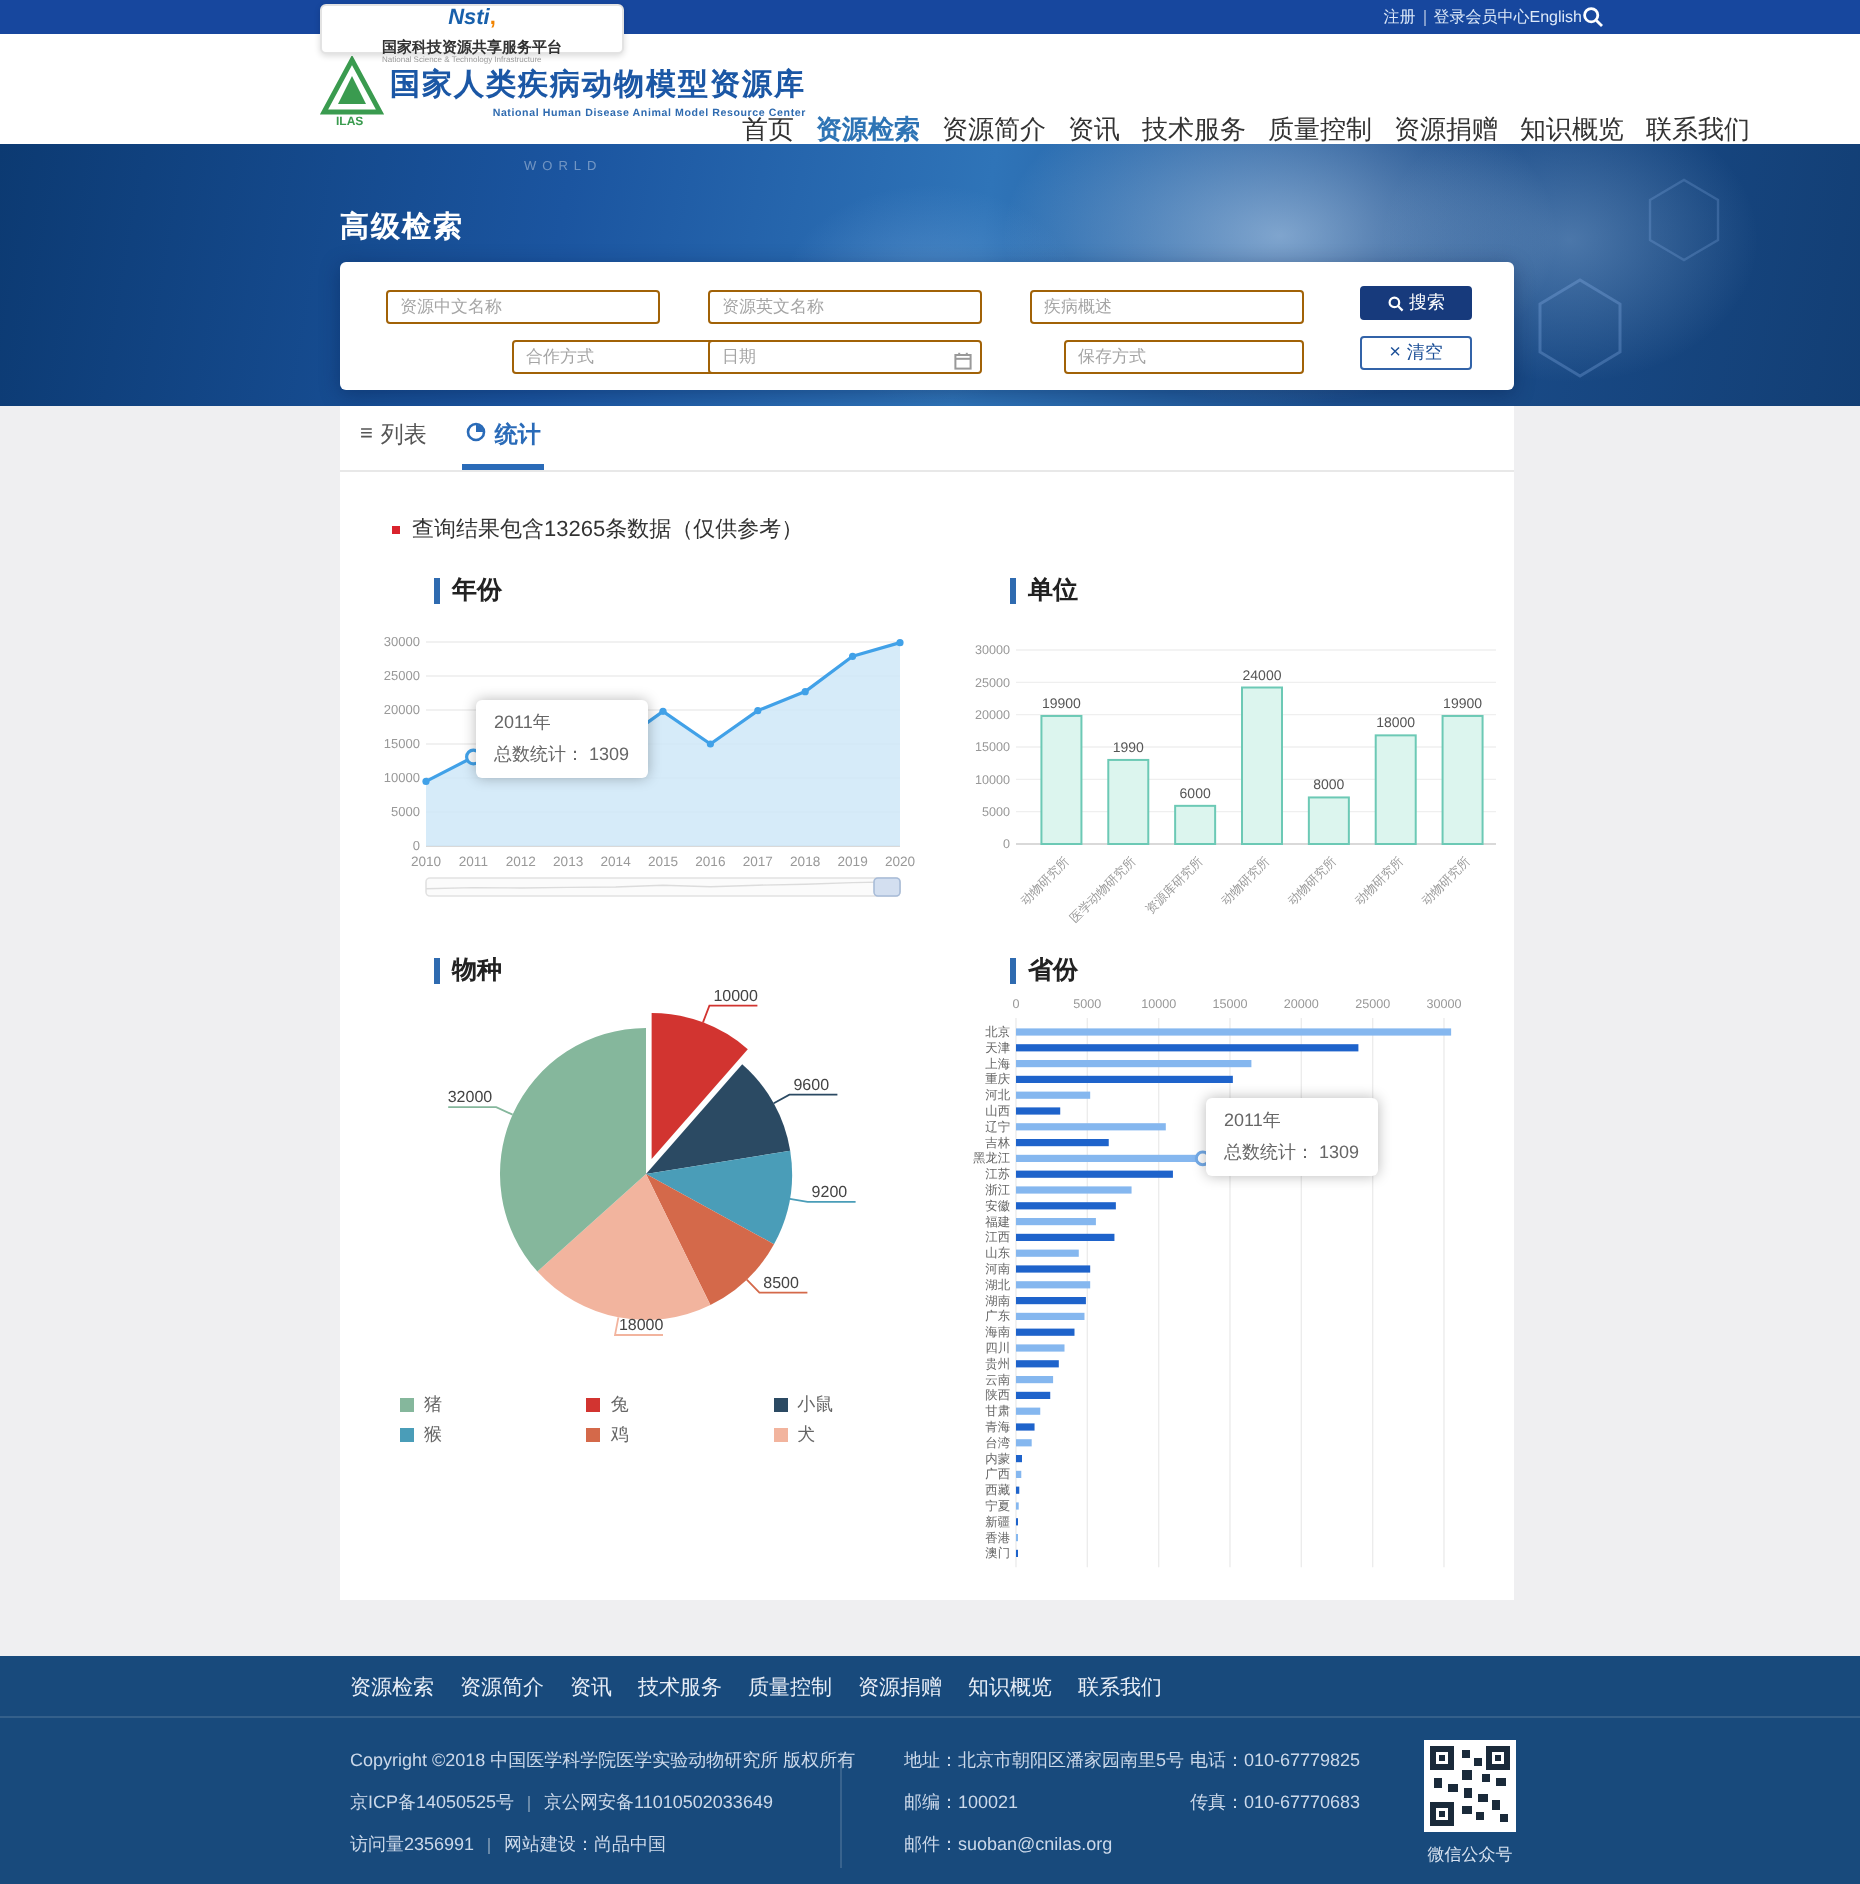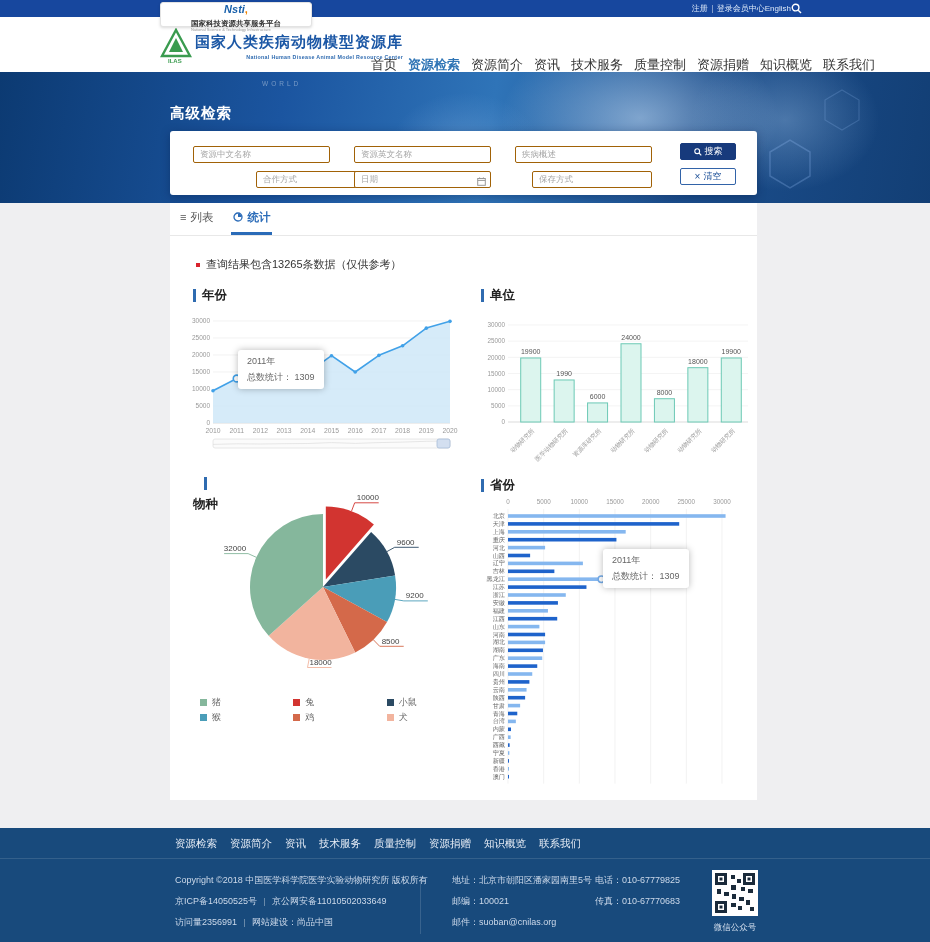--- a/index.html
+++ b/index.html
@@ -59,24 +59,24 @@
 
   
   .main { position:absolute; left:0; top:203px; width:930px; height:625px; background:#efeff1; }
   .stats-card { position:absolute; left:170px; top:0; width:587px; height:597px; background:#fff; }
   .tabs { position:absolute; left:0; top:0; width:587px; height:33px; border-bottom:1px solid #e8e8e8; display:flex; align-items:stretch; gap:16px; padding-left:8px; }
   .tab { display:flex; align-items:center; gap:4px; font-size:11.5px; color:#555; cursor:pointer; border-bottom:3px solid transparent; padding:0 2px; }
   .tab.active { color:#2a6bb8; font-weight:bold; border-bottom-color:#2a6bb8; }
   .tab .glyph { font-size:11px; line-height:1; }
   .result-note { position:absolute; left:26px; top:54px; font-size:11px; color:#333; display:flex; align-items:center; }
   .note-dot { width:4px; height:4px; background:#d9232d; margin-right:6px; display:inline-block; }
-  .chart-title { position:absolute; display:flex; align-items:center; gap:6px; font-size:12.5px; font-weight:bold; color:#222; }
+  .chart-title { position:absolute; display:flex; align-items:center; gap:6px; font-size:12.5px; font-weight:bold; color:#222;margin-left:24px; }
   .chart-title .bar { width:3px; height:13px; background:#2f6bb0; display:inline-block; }
   .ct-year { left:23px; top:84px; } .ct-unit { left:311px; top:84px; }
-  .ct-species { left:23px; top:274px;flex-direction:column; } .ct-province { left:311px; top:274px; }
+  .ct-species { left:23px; top:274px; } .ct-province { left:311px; top:274px; }
   .chart-svg { position:absolute; }
   .svg-year { left:20px; top:108px; } .svg-unit { left:308px; top:108px; }
   .svg-species { left:20px; top:292px; } .svg-province { left:308px; top:290px; }
   svg text { font-family:"Liberation Sans","DejaVu Sans",sans-serif; }
   .legend { position:absolute; left:30px; top:492px; width:280px; }
   .legend-row { display:flex; height:15px; align-items:center; }
   .legend-item { width:96px; display:flex; align-items:center; gap:5px; cursor:pointer; }
   .legend-swatch { width:7px; height:7px; display:inline-block; }
   .legend-label { font-size:9px; color:#666; }
   .tooltip { position:absolute; background:#fff; border-radius:3px; box-shadow:0 0 7px rgba(0,0,0,.28); padding:5px 9px; z-index:8; }

